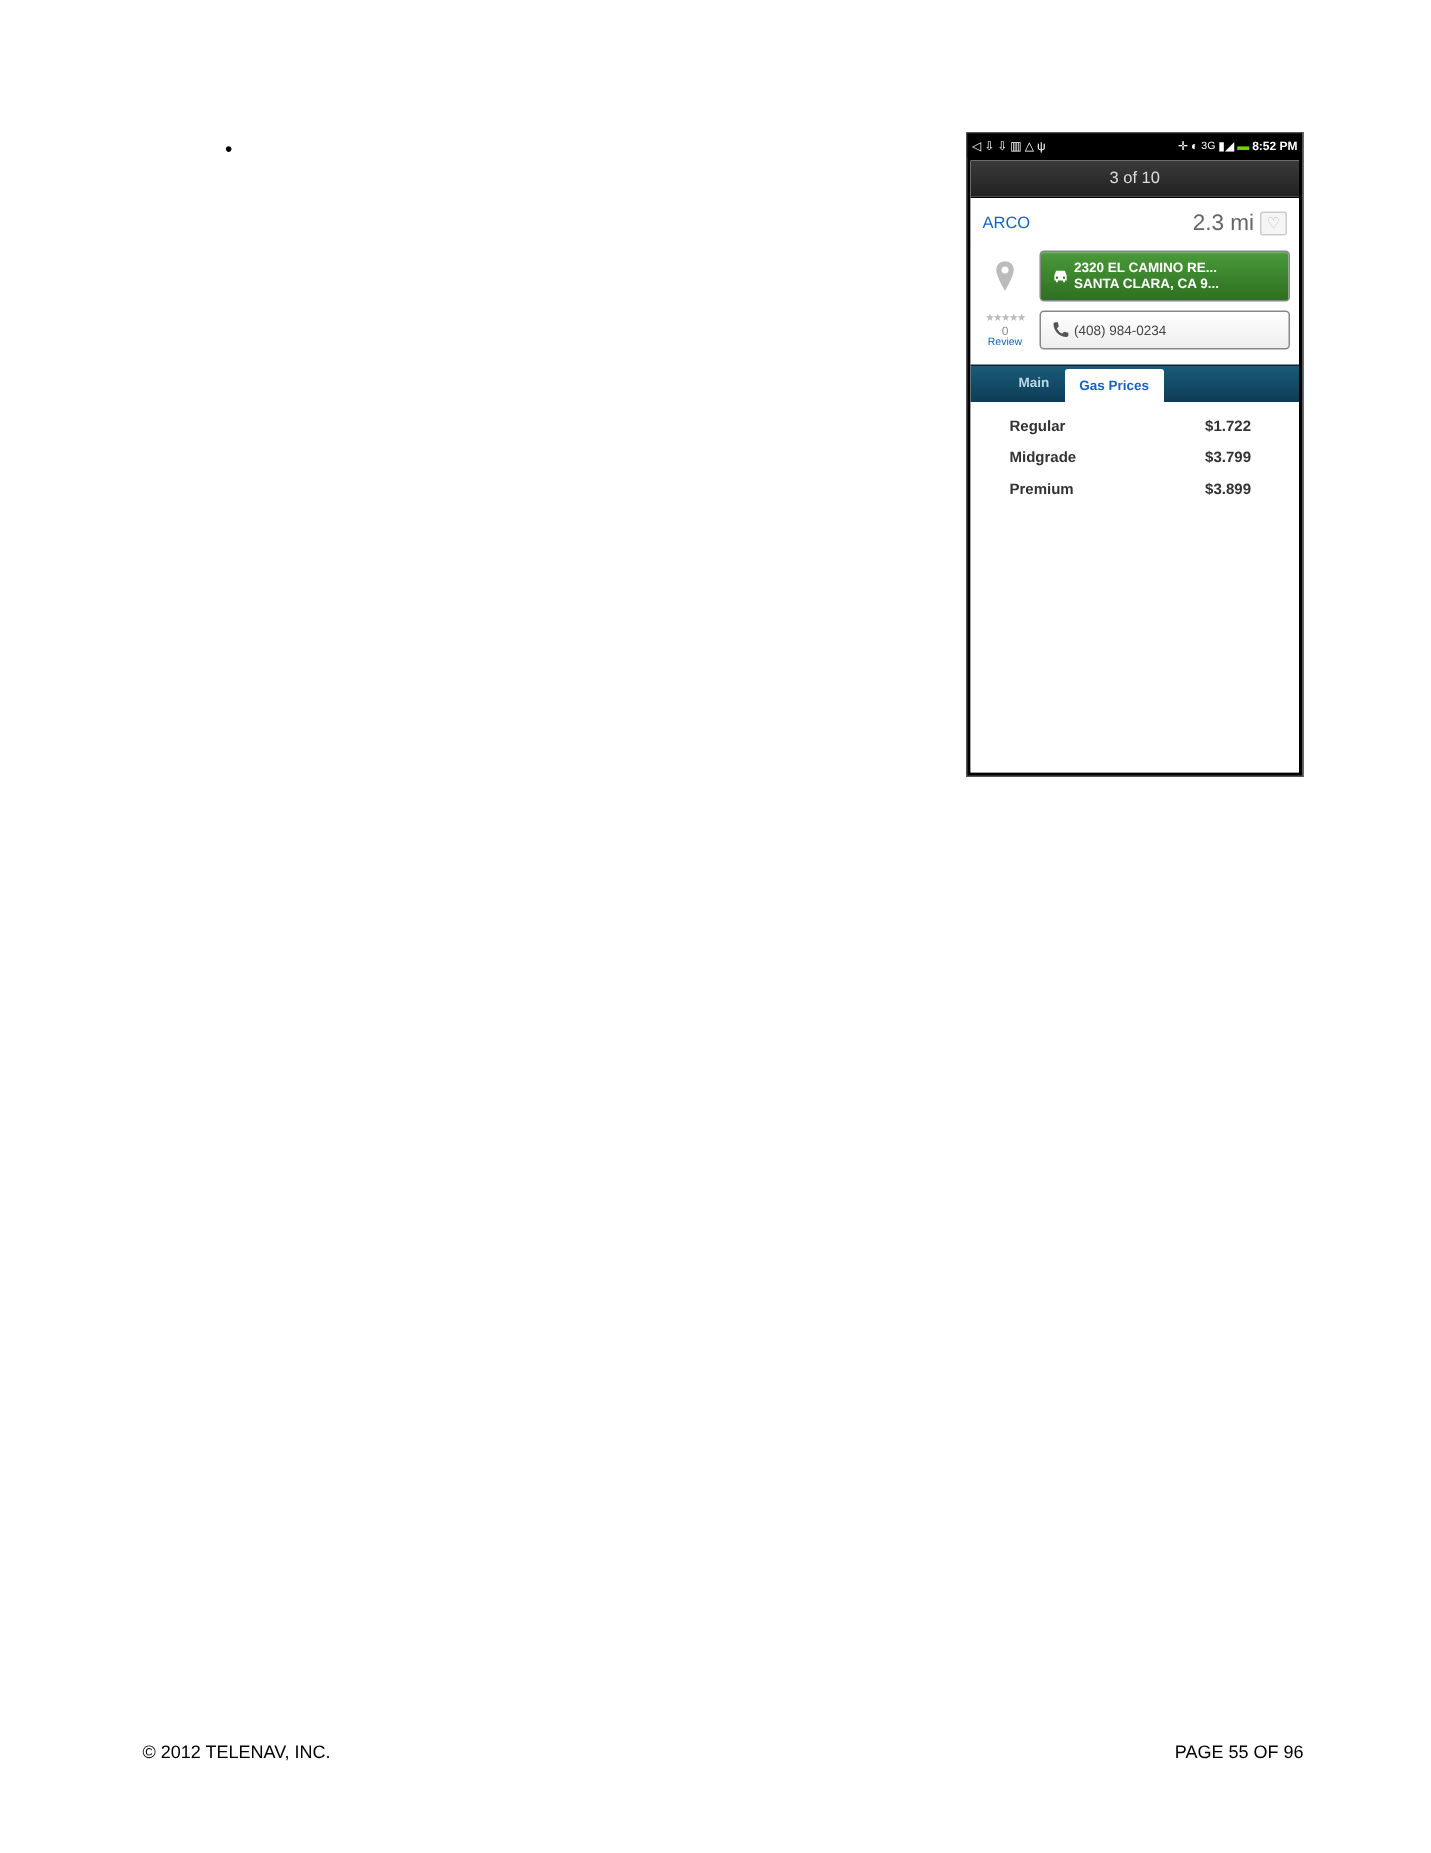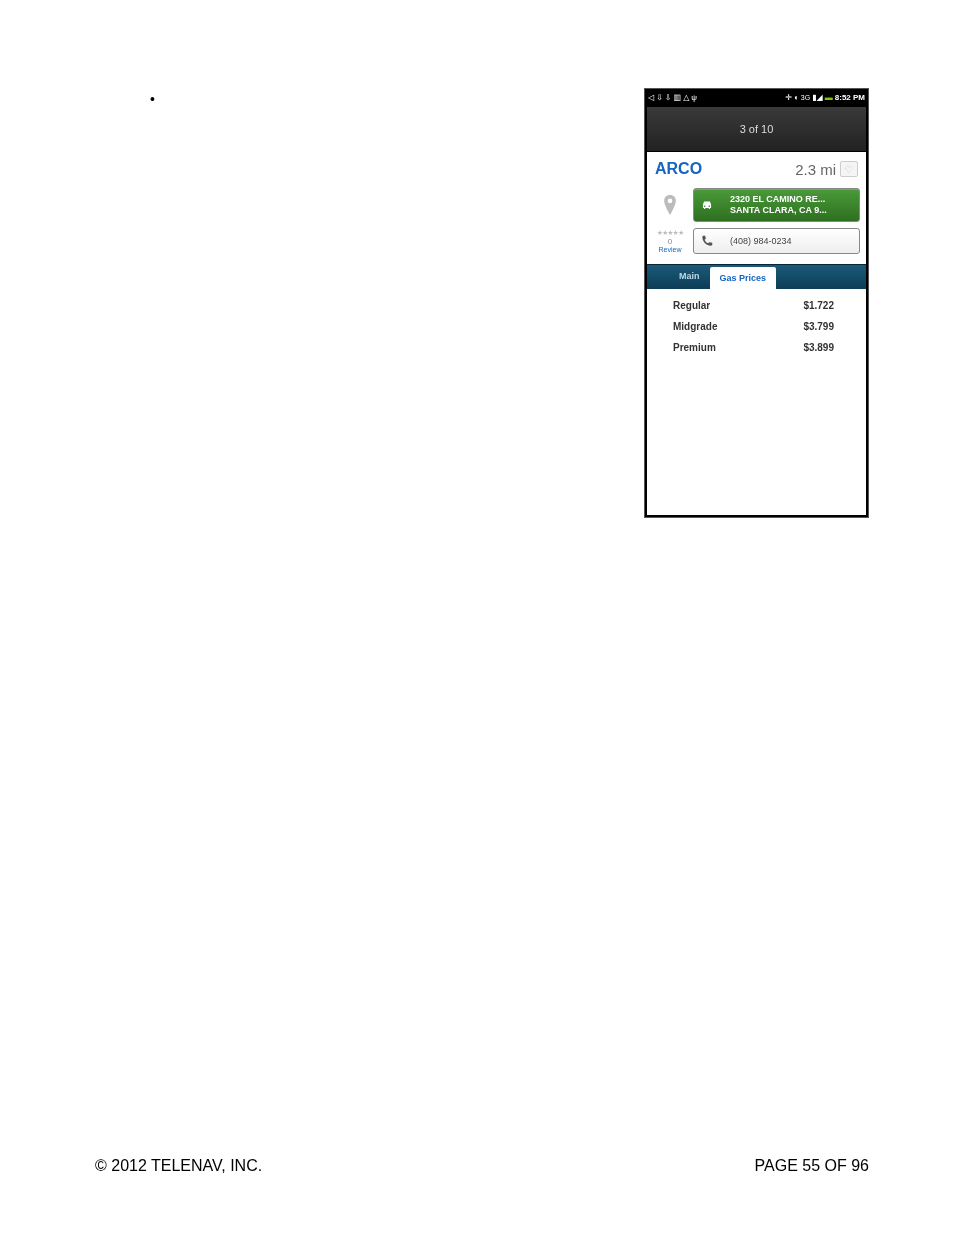--- a/index.html
+++ b/index.html
@@ -57,35 +57,35 @@
       background: #fff;
       margin: 2px;
       display: flex;
       flex-direction: column;
       overflow: hidden;
     }
     .header-bar {
       background: linear-gradient(#3a3a3a, #222);
       color: #ddd;
       text-align: center;
-      padding: 16px 0;
+      padding: 6px 0;
       font-size: 11px;
       border-bottom: 1px solid #000;
     }
     .title-row {
       display: flex;
       align-items: center;
       justify-content: space-between;
       padding: 8px 8px 6px 8px;
       background: #fff;
     }
     .poi-name {
       color: #1565c0;
-      font-weight: bold;
-      font-size: 16px;
+      font-weight: normal;
+      font-size: 11px;
       text-transform: uppercase;
       text-align: center;
     }
     .distance-wrap { display: flex; align-items: center; gap: 4px; }
     .distance-text { color: #666; font-size: 15px; }
     .heart-btn {
       width: 18px; height: 16px;
       border: 1px solid #ccc;
       border-radius: 2px;
       background: #f5f5f5;
@@ -116,21 +116,21 @@
     .stars { font-size: 7px; color: #bbb; letter-spacing: -1px; }
     .review-count { font-size: 8px; color: #888; }
     .review-word { font-size: 7px; color: #1565c0; }
     .action-btn {
       flex: 1;
       border: 1px solid #888;
       border-radius: 3px;
       padding: 5px 6px;
       display: flex;
       align-items: center;
-      gap: 16px;
+      gap: 2px;
       font-size: 9px;
       box-shadow: inset 0 1px 0 rgba(255,255,255,0.2);
     }
     .action-btn.green {
       background: linear-gradient(#4a9a3a, #2e7020);
       color: #fff;
       font-weight: bold;
       line-height: 1.2;
     }
     .action-btn.gray {
@@ -174,21 +174,21 @@
       font-weight: bold;
       color: #333;
     }
     .footer {
       position: absolute;
       bottom: 60px;
       left: 95px;
       right: 85px;
       display: flex;
       justify-content: space-between;
-      font-size: 16px;
+      font-size: 12px;
       color: #000;
     }
   </style>
 </head>
 <body>
 
 <div class="page">
   <div class="bullet-row">
     <span class="bullet-dot">•</span>
   </div>

